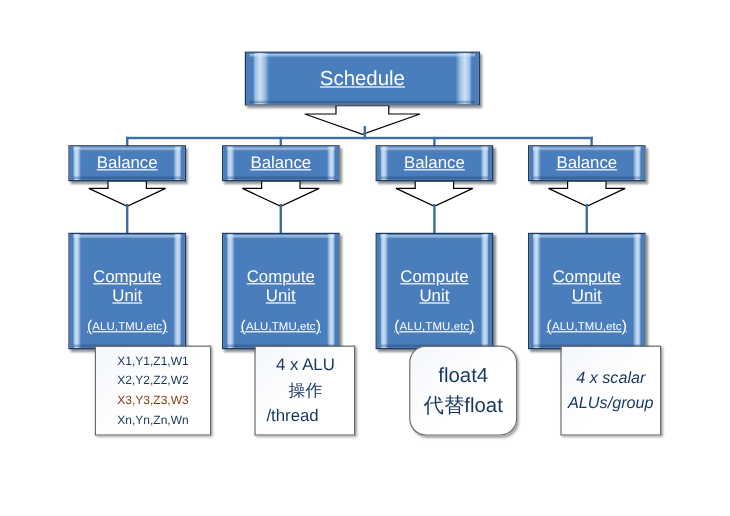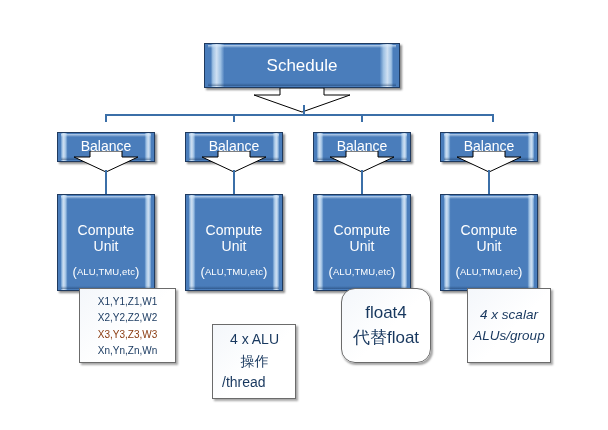--- a/index.html
+++ b/index.html
@@ -23,20 +23,21 @@
         #4a7dbb 97%, #4a7dbb 100%);
     border:1px solid #1f3a5f;
     box-shadow:2px 2px 2px rgba(0,0,0,0.45);
     color:#ffffff;
     text-align:center;
     display:flex;
     flex-direction:column;
     align-items:center;
     justify-content:center;
     line-height:1.12;
+    text-decoration:underline;
   }
   .bluebox::before{
     
     content:"";
     position:absolute;left:3px;right:3px;top:1px;height:3px;
     background:linear-gradient(to bottom,rgba(220,235,250,.75),rgba(220,235,250,0));
     pointer-events:none;
   }
   .bluebox::after{
     
@@ -44,21 +45,21 @@
     position:absolute;left:3px;right:3px;bottom:1px;height:3px;
     background:linear-gradient(to top,rgba(20,50,90,.45),rgba(20,50,90,0));
     pointer-events:none;
   }
 
   #schedule{
     left:204px;top:43px;width:196px;height:45px;
     font-size:17px;
   }
   .balance{
-    top:132px;width:98px;height:30px;
+    top:121px;width:98px;height:30px;
     font-size:14px;
   }
   #balance-0{left:57px;}
   #balance-1{left:185px;}
   #balance-2{left:313px;}
   #balance-3{left:440px;}
 
   .cunit{
     top:194px;width:98px;height:97px;
     font-size:14px;
@@ -99,21 +100,21 @@
   #note-0{
     left:79px;top:288px;width:97px;height:75px;
     font-size:10px;text-align:center;line-height:1.62;
     padding-top:2px;
   }
   #note-0 .ln{display:block;}
   #note-0 .ln.hot{color:#8a3b10;}
 
   #note-1{
     left:212px;top:288px;width:84px;height:75px;
-    font-size:14px;line-height:1.55;padding-left:9px;margin-top:36px;
+    font-size:14px;line-height:1.55;padding-left:9px;
   }
   #note-1 .ln{display:block;}
   #note-1 .ln.c{text-align:center;padding-right:8px;}
 
   #note-2{
     left:341px;top:288px;width:90px;height:75px;
     font-size:17px;line-height:1.45;text-align:center;border-radius:14px;
   }
   #note-2 .ln{display:block;}
 

